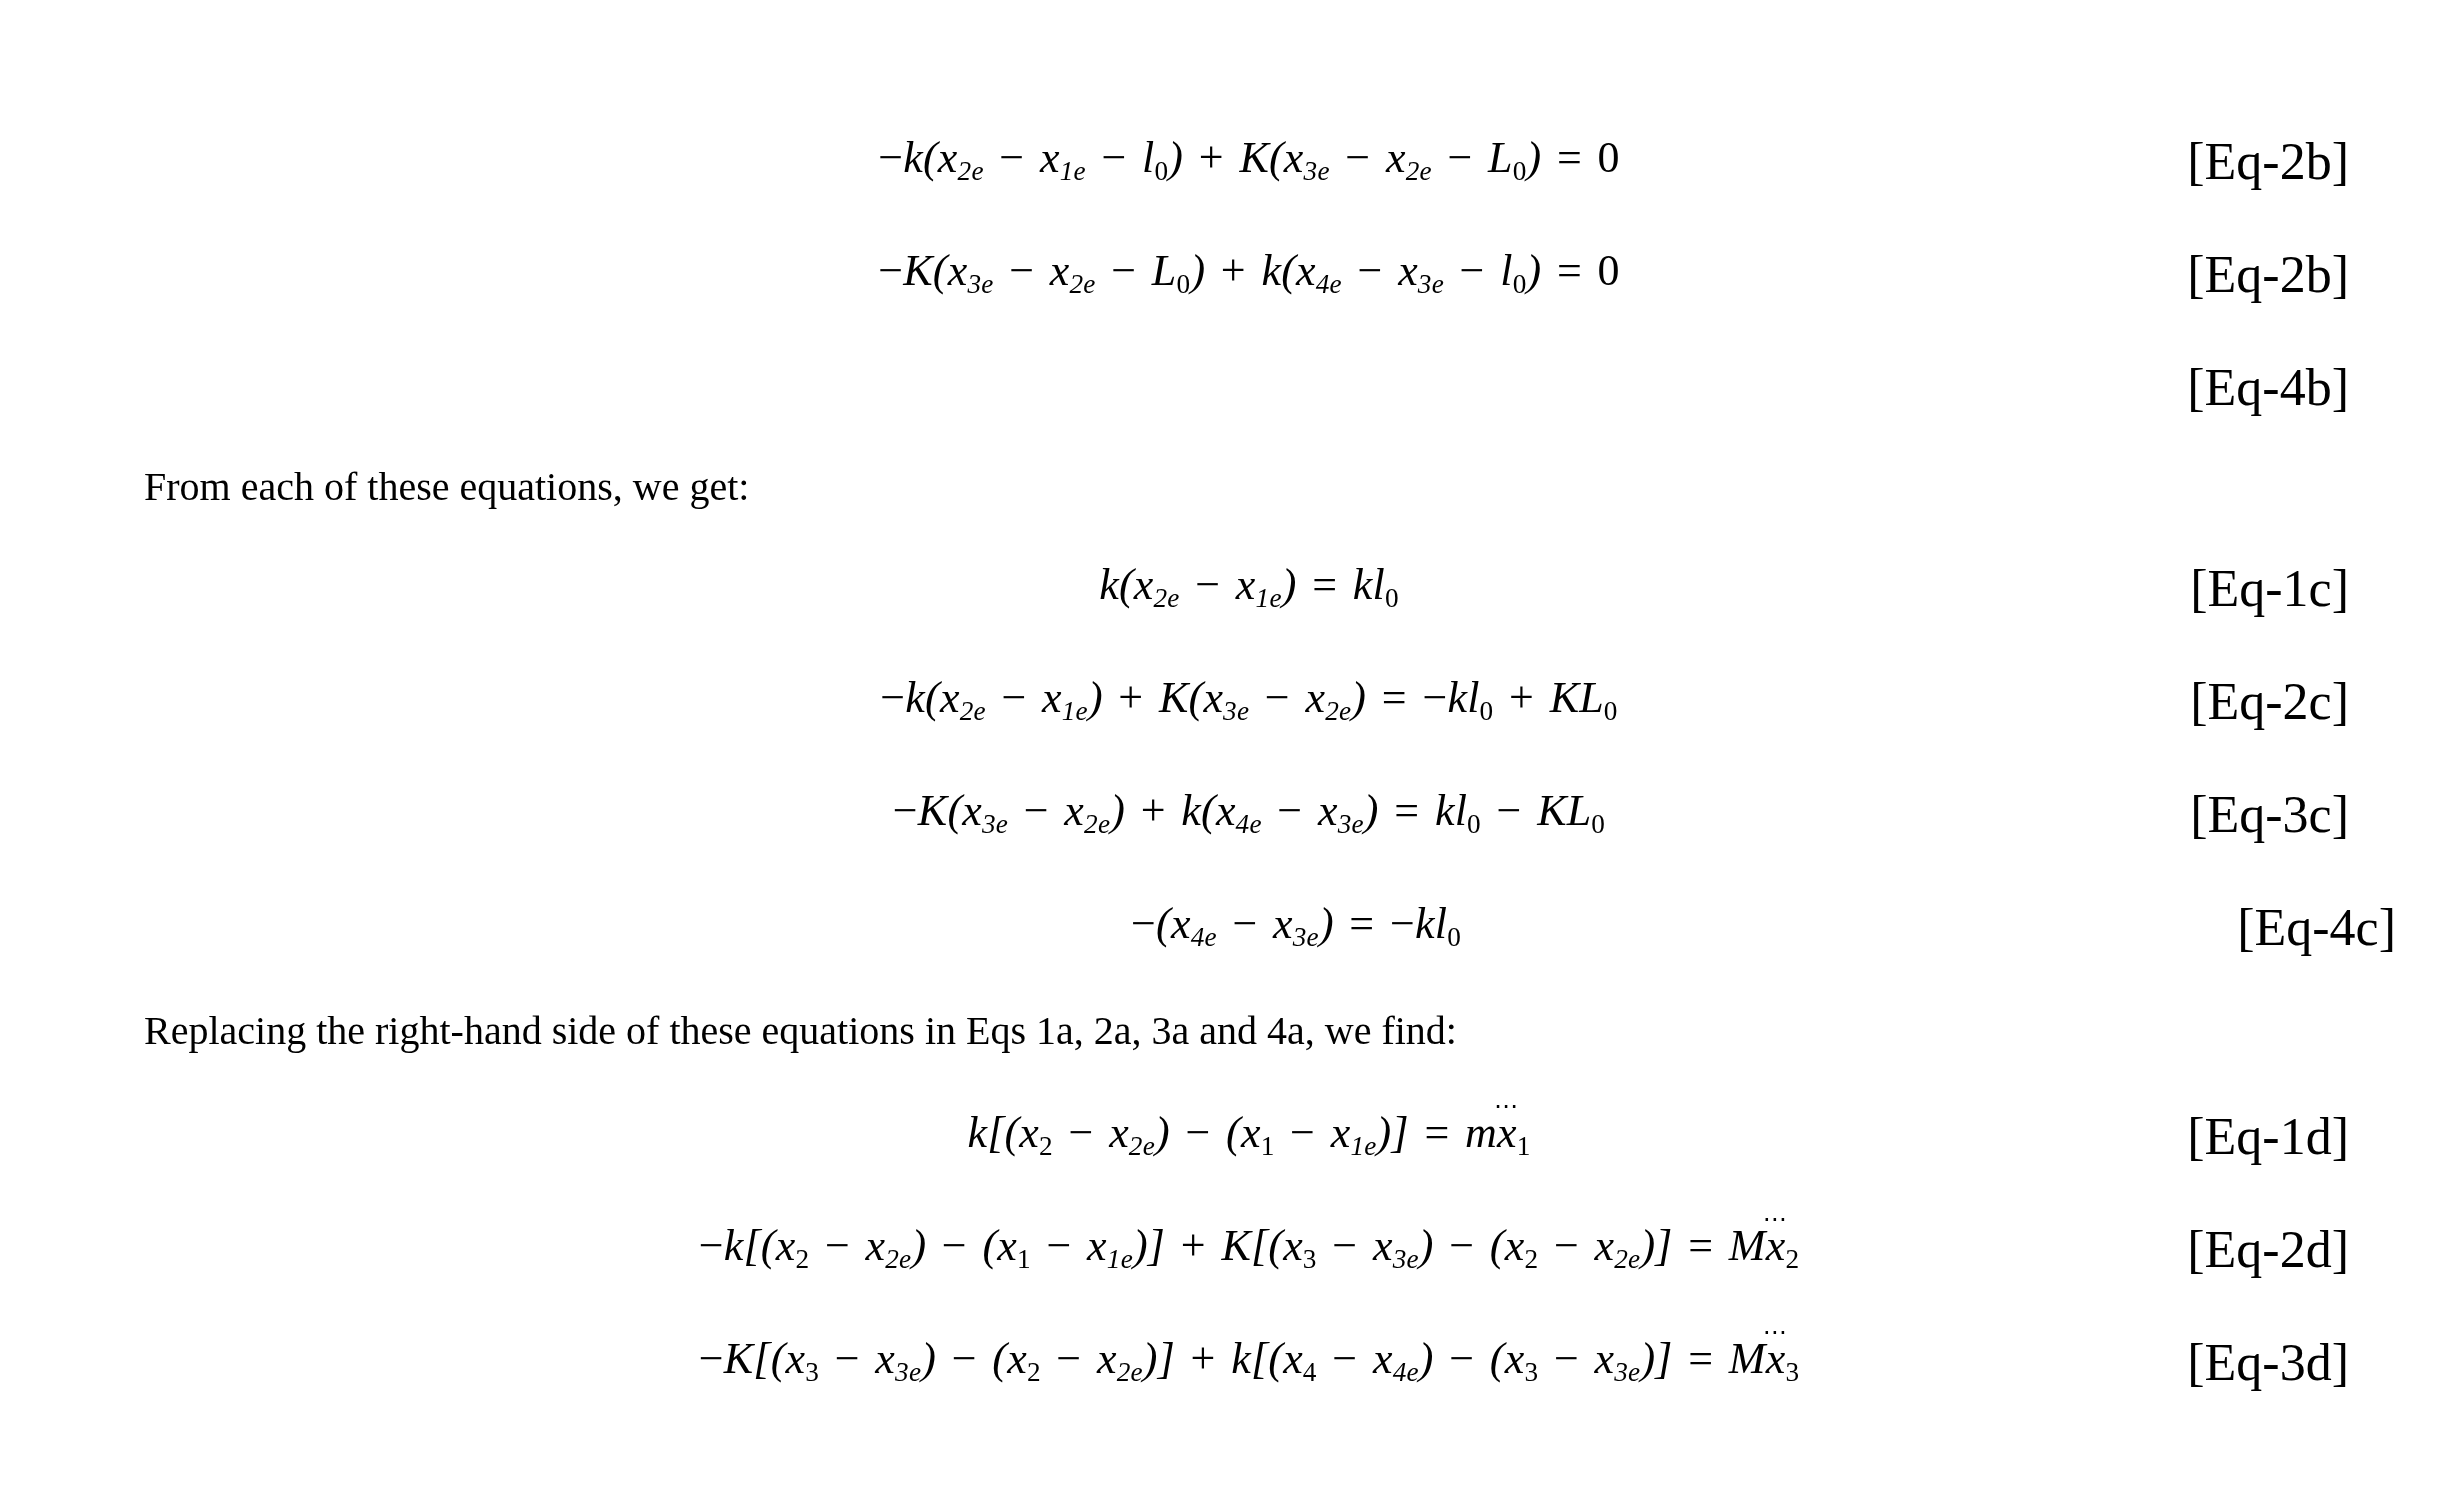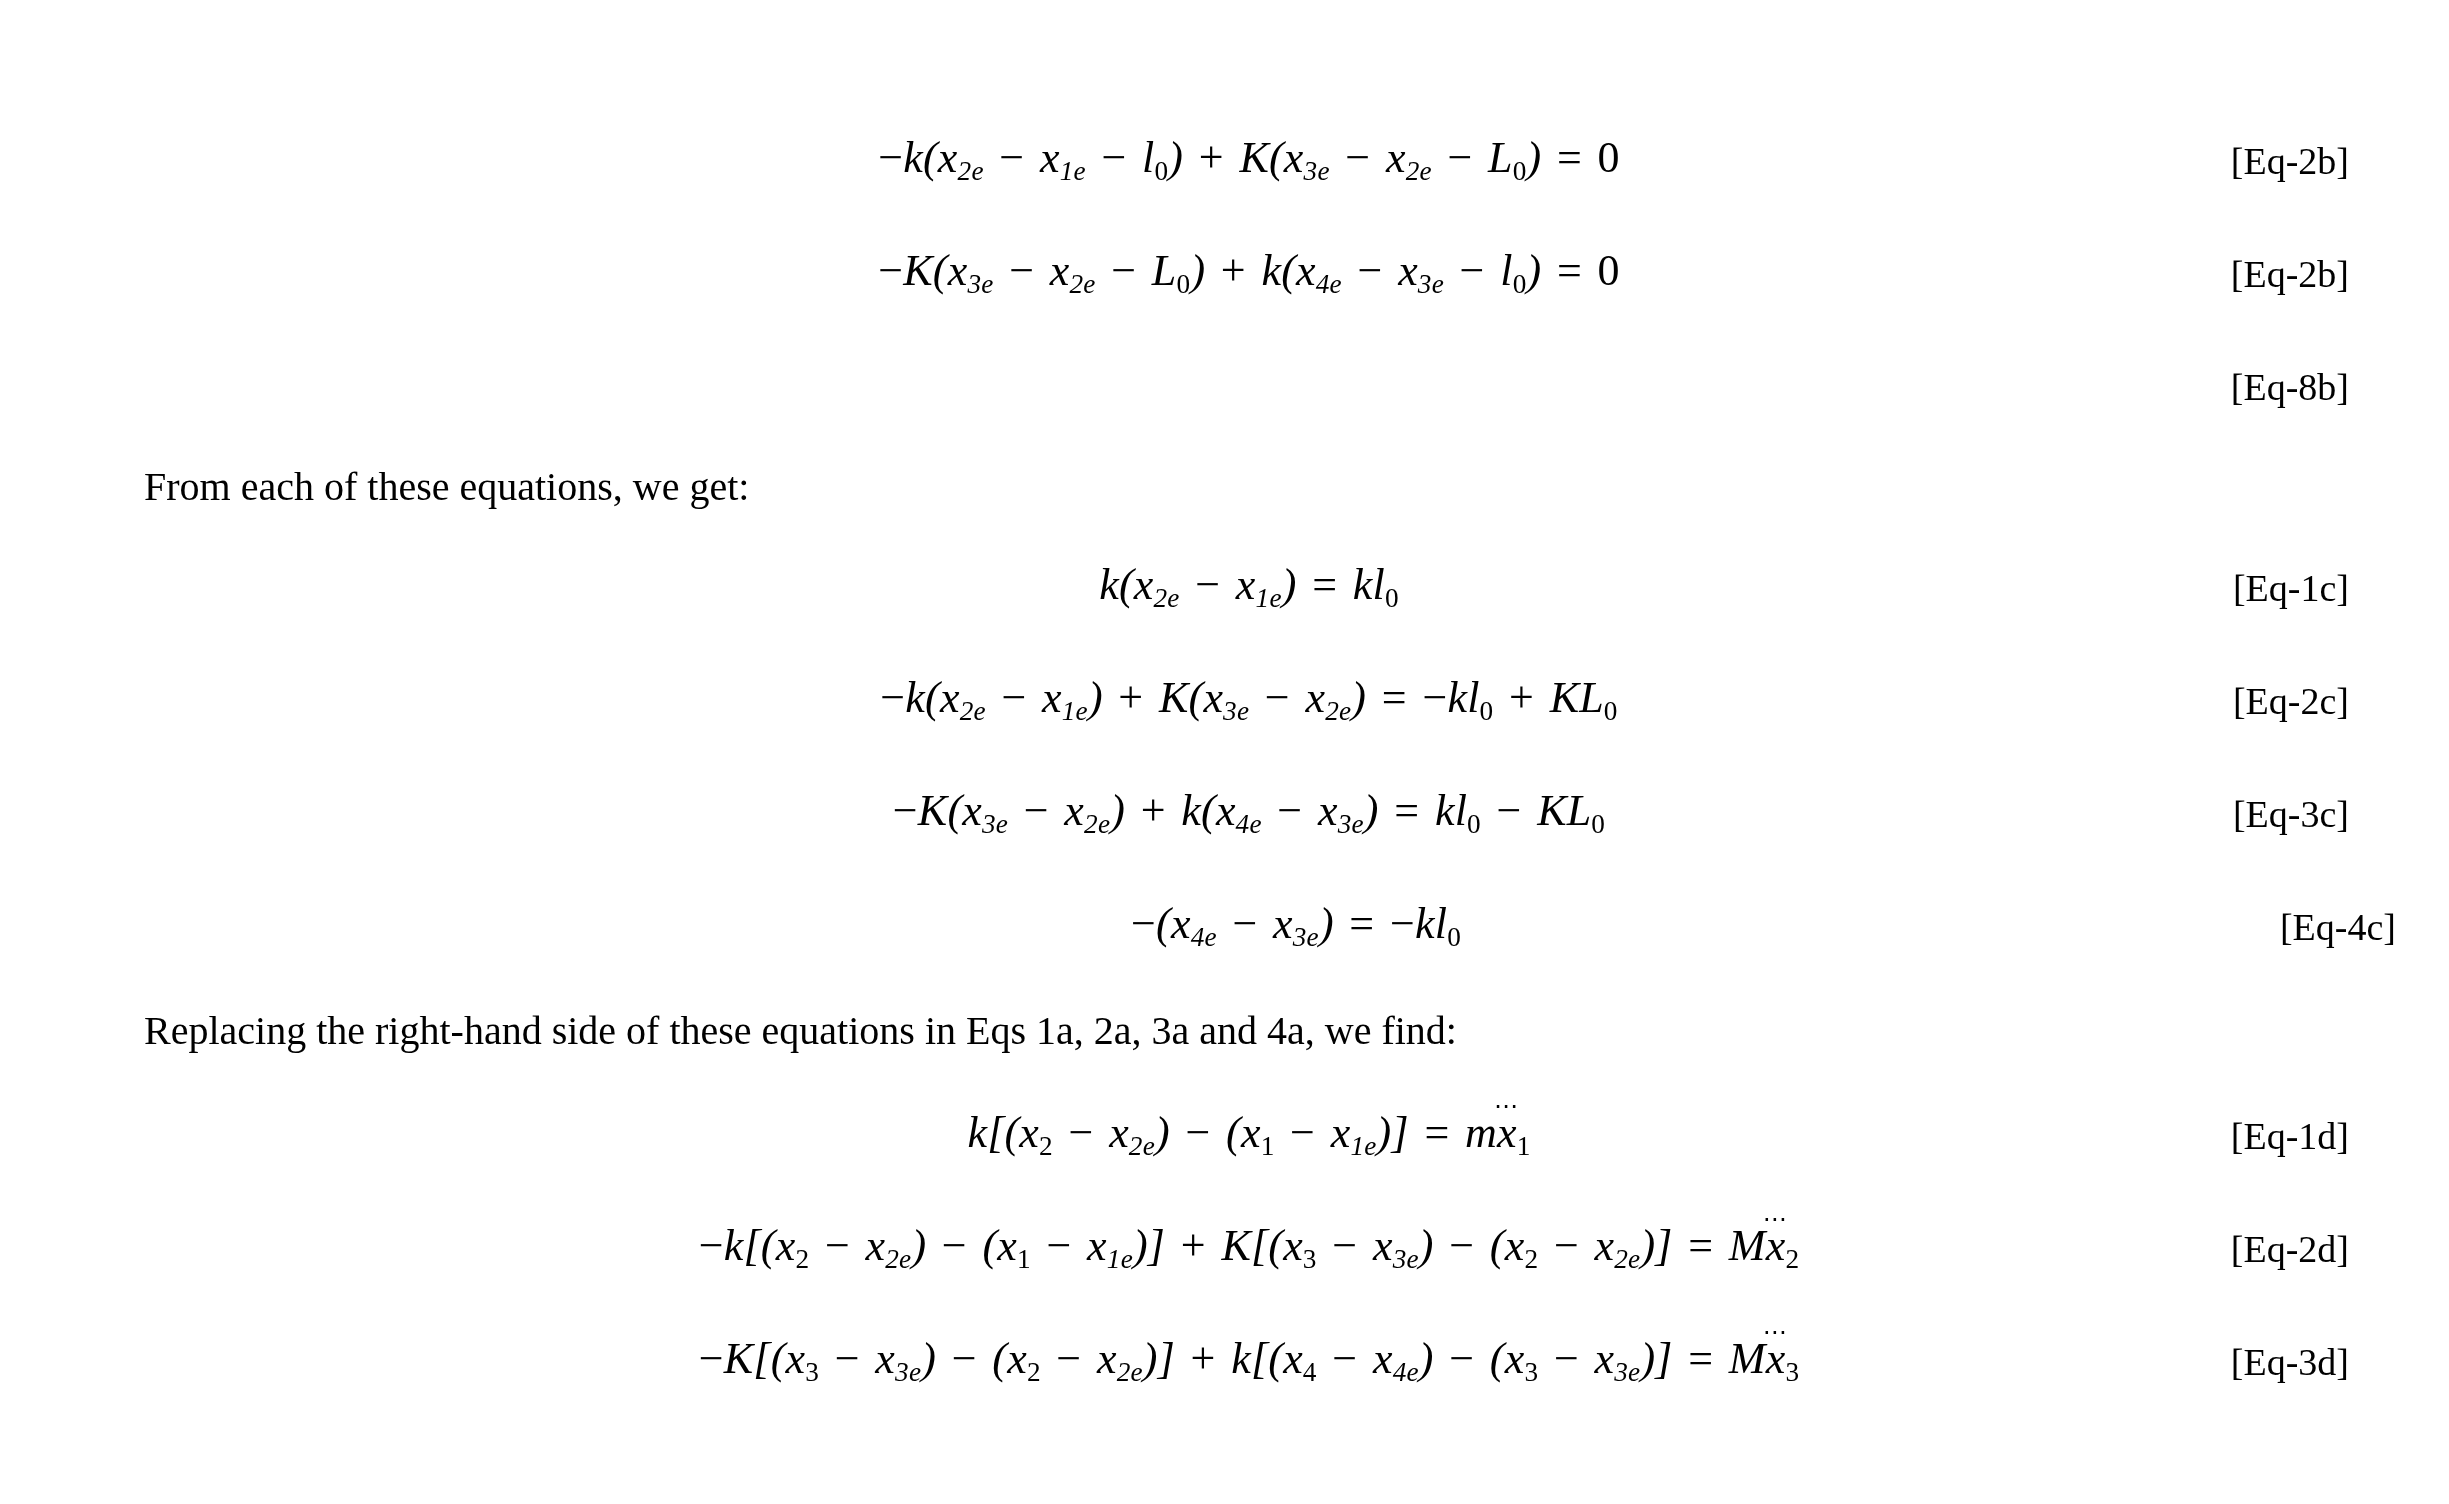--- a/index.html
+++ b/index.html
@@ -46,21 +46,21 @@
     white-space: nowrap;
     letter-spacing: 0.2px;
   }
   .eq-tag {
     position: absolute;
     right: 101px;
     top: 50%;
     transform: translateY(-50%);
     font-family: "Liberation Serif", serif;
     font-style: normal;
-    font-size: 38px;
+    font-size: 52px;
     white-space: nowrap;
   }
 
   
   .para {
     font-family: "Liberation Serif", serif;
     font-style: normal;
     font-size: 40px;
     line-height: 1.0;
     padding-left: 144px;
@@ -107,21 +107,21 @@
     </div>
 
     <div class="eq-row" style="height:113px;">
       <span class="eq-math">
         <span class="opneg">−</span><span class="it">K</span>(<span class="it">x</span><sub>3<span class="it">e</span></sub> <span class="op">−</span> <span class="it">x</span><sub>2<span class="it">e</span></sub> <span class="op">−</span> <span class="it">L</span><sub class="up">0</sub>) <span class="op">+</span> <span class="it">k</span>(<span class="it">x</span><sub>4<span class="it">e</span></sub> <span class="op">−</span> <span class="it">x</span><sub>3<span class="it">e</span></sub> <span class="op">−</span> <span class="it">l</span><sub class="up">0</sub>) <span class="op">=</span> <span class="up">0</span>
       </span>
       <span class="eq-tag">[Eq-2b]</span>
     </div>
 
     <div class="eq-row" style="height:113px;">
-      <span class="eq-tag">[Eq-8b]</span>
+      <span class="eq-tag">[Eq-4b]</span>
     </div>
 
     <div class="para" style="height:88px; line-height:88px;">From each of these equations, we get:</div>
 
     <div class="eq-row" style="height:113px;text-align:right;">
       <span class="eq-math">
         <span class="it">k</span>(<span class="it">x</span><sub>2<span class="it">e</span></sub> <span class="op">−</span> <span class="it">x</span><sub>1<span class="it">e</span></sub>) <span class="op">=</span> <span class="it">kl</span><sub class="up">0</sub>
       </span>
       <span class="eq-tag">[Eq-1c]</span>
     </div>

